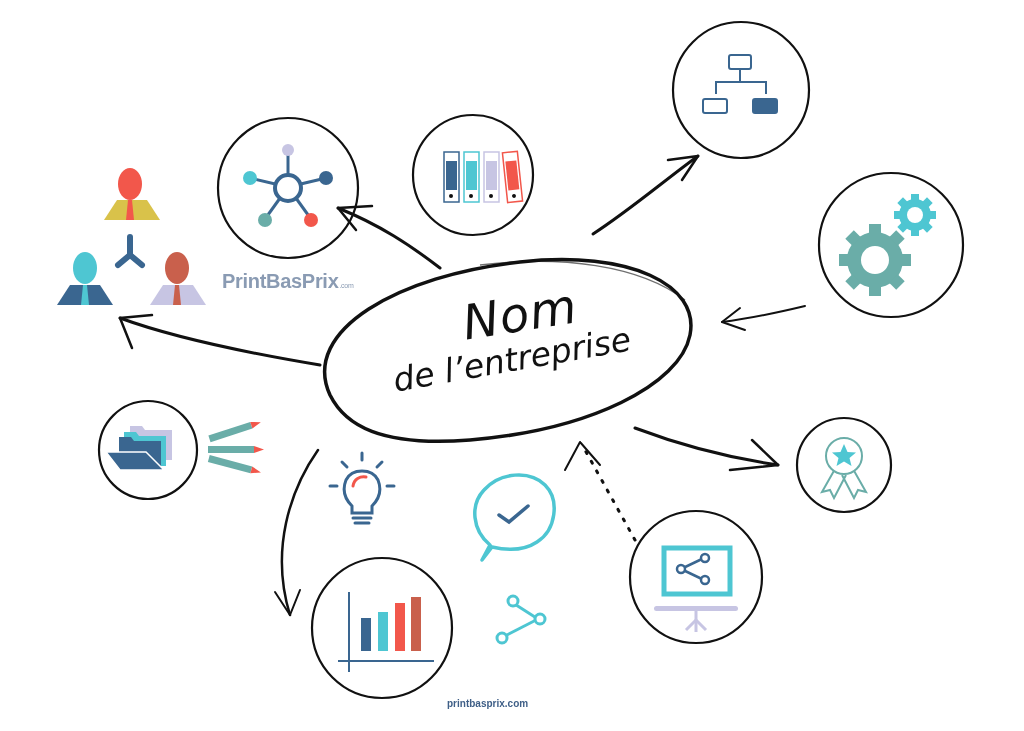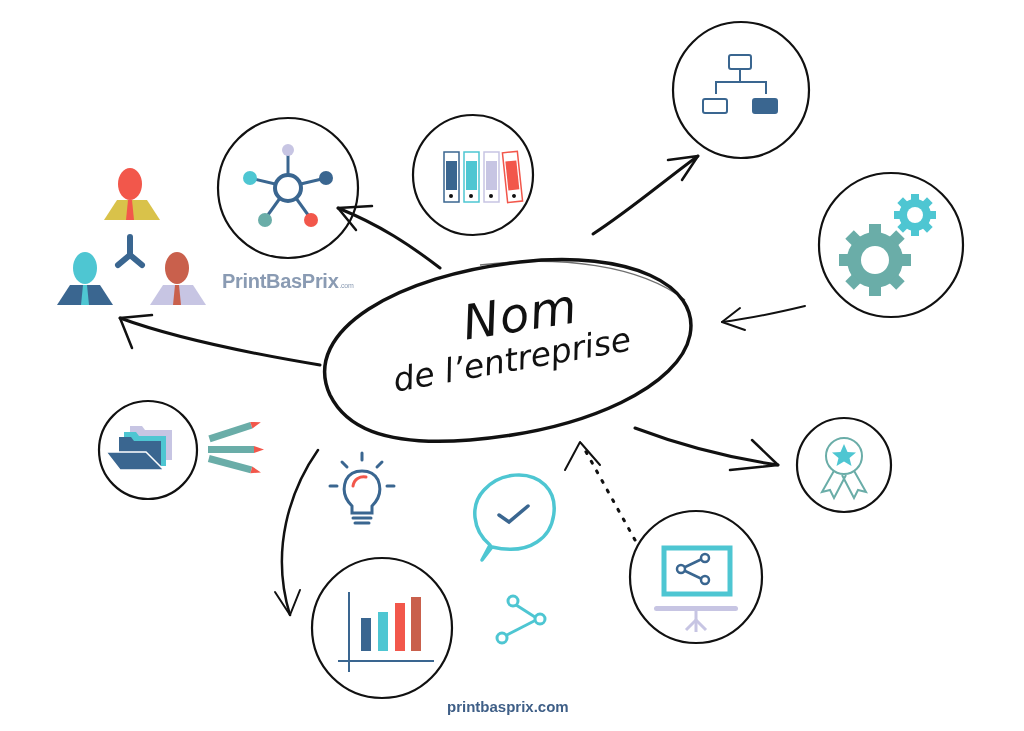--- a/index.html
+++ b/index.html
@@ -13,21 +13,21 @@
   .center-sub {
     position:absolute; left:352px; top:340px; width:320px; transform:rotate(-10deg);
     font-family:"DejaVu Sans", sans-serif; font-style:italic; color:#111; font-size:33px; text-align:center;
   }
   .brand {
     position:absolute; left:222px; top:270px; font-weight:bold; font-size:20px; color:#8a9bb3;
     letter-spacing:-0.3px;
   }
   .brand small { font-size:7px; font-weight:normal; margin-left:1px; color:#8a9bb3; }
   .footer {
-    position:absolute; left:447px; top:698px; font-weight:bold; font-size:15px; color:#3f5f87;
+    position:absolute; left:447px; top:698px; font-weight:bold; font-size:10px; color:#3f5f87;
   }
 </style>
 </head>
 <body>
 
 <svg id="canvas" viewBox="0 0 1024 731" xmlns="http://www.w3.org/2000/svg">
 
   <g>
     <path d="M330,395 C300,330 400,275 520,262 C630,250 700,285 690,335 C680,385 590,430 470,440 C380,447 345,425 330,395 Z" fill="none" stroke="#111" stroke-width="3.5"></path>
     <path d="M480,265 C560,255 640,265 685,300" fill="none" stroke="#111" stroke-width="1.5" opacity="0.6"></path>

